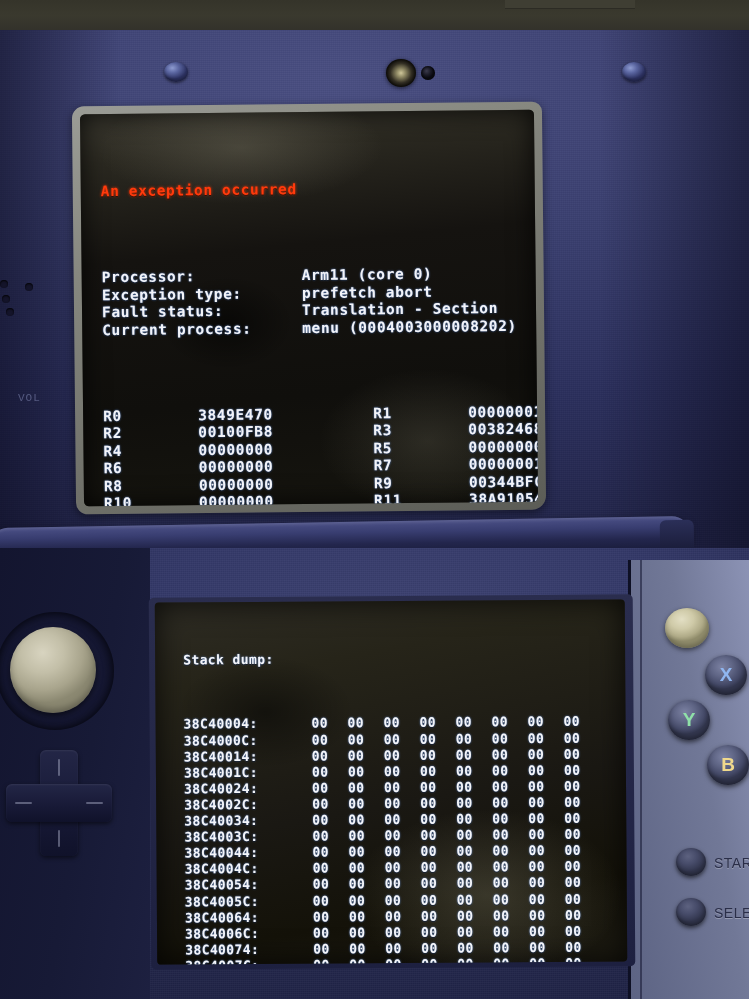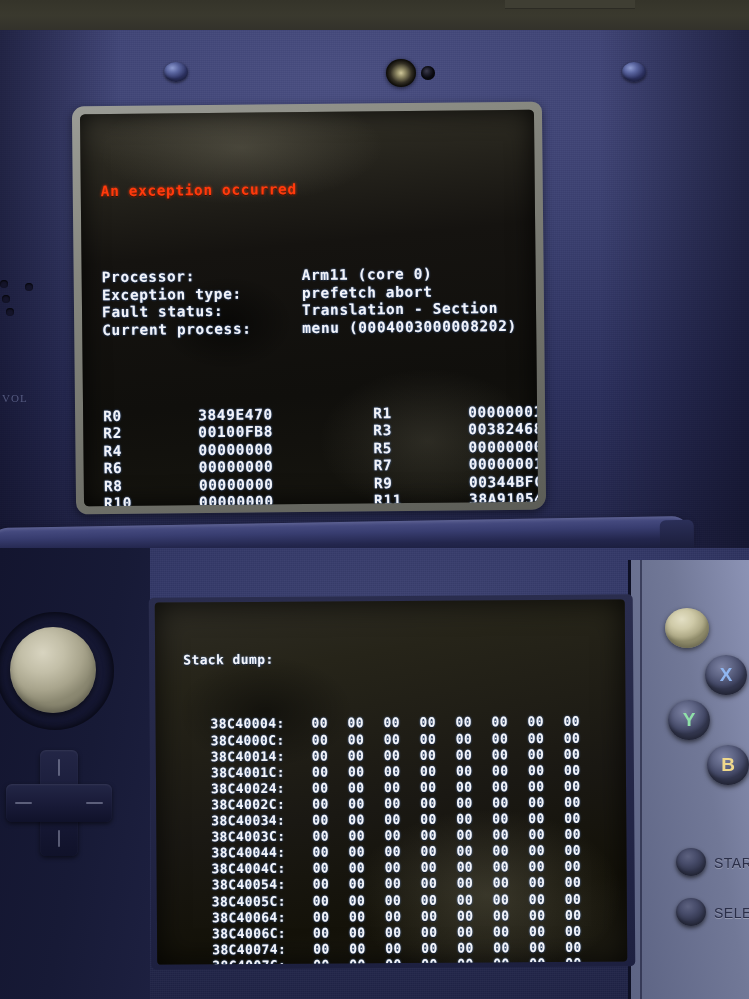--- a/index.html
+++ b/index.html
@@ -97,25 +97,25 @@
     background: #14142a;
     box-shadow: inset 0 1px 2px rgba(0,0,0,.9);
   }
   .sh1 { left: 0px;  top: 0px; }
   .sh2 { left: 25px; top: 3px; }
   .sh3 { left: 6px;  top: 28px; }
   .sh4 { left: 2px;  top: 15px; width:5px; height:5px; }
 
   .vol-label {
     position: absolute;
-    left: 2px; top: 392px;
+    left: 18px; top: 392px;
     font-size: 11px;
     letter-spacing: 1px;
     color: rgba(150,160,205,.45);
-    font-family: Liberation Serif, serif;
+    font-family: Liberation Mono, monospace;
   }
 
   
   .top-bezel {
     position: absolute;
     left: 74px; top: 104px;
     width: 470px; height: 408px;
     border-radius: 12px 10px 14px 12px;
     background: linear-gradient(160deg, #9b9c96 0%, #86877f 30%, #6e6f68 70%, #5b5c56 100%);
     box-shadow: 0 3px 10px rgba(0,0,0,.45);
@@ -279,21 +279,21 @@
     font-size: 13px;
     line-height: 16.1px;
     font-weight: bold;
     letter-spacing: 0.4px;
     color: #f4f5f9;
     text-shadow: 0 0 2px rgba(120,170,255,.8), 0 1px 0 rgba(0,0,0,.85);
     white-space: pre;
   }
   .stack-title { margin-bottom: 16px; }
   .stack-row { display: flex; }
-  .stack-addr { flex: 0 0 128px; text-align: center; }
+  .stack-addr { flex: 0 0 128px; }
   .stack-bytes { display: flex; gap: 0; }
   .stack-bytes span { display: inline-block; width: 36px; }
 
   
   .circlepad-well {
     position: absolute;
     left: -4px; top: 612px;
     width: 118px; height: 118px;
     border-radius: 50%;
     background: radial-gradient(closest-side, #1a1c3a 60%, #11132b 100%);

